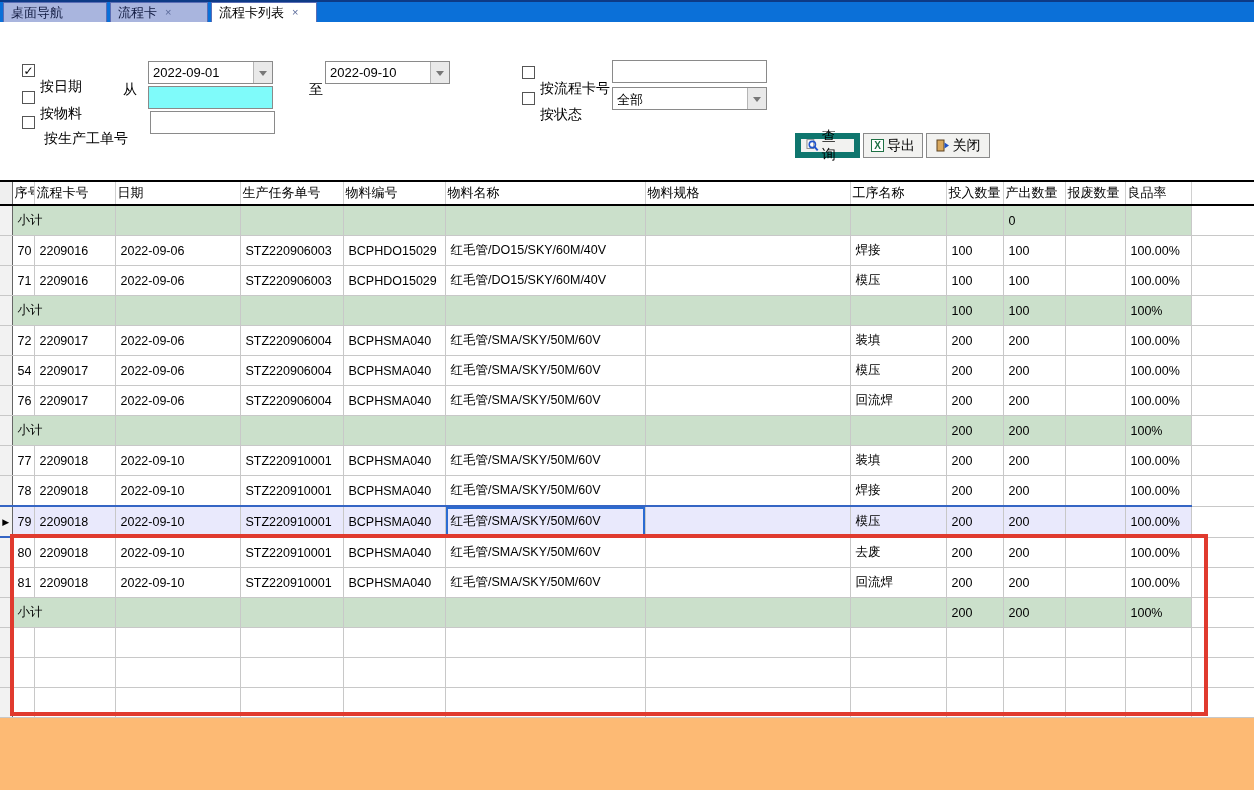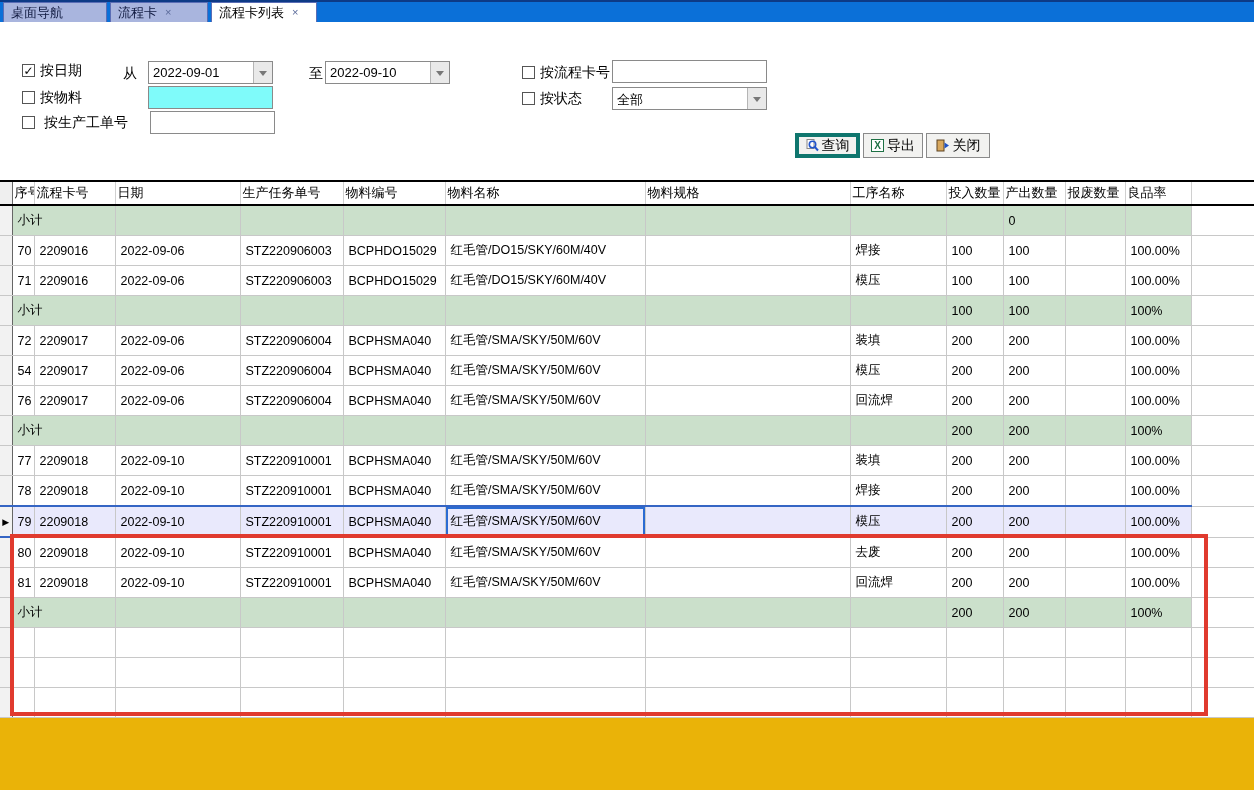--- a/index.html
+++ b/index.html
@@ -1,38 +1,38 @@
 <!DOCTYPE html>
 <html><head>
 <meta charset="utf-8">
 <style>
   html,body{margin:0;padding:0;background:#fff;}
   body{font-family:"Liberation Sans","DejaVu Sans",sans-serif;color:#000;}
-  .stage{position:relative;width:1254px;height:790px;overflow:hidden;background:#eab308;}
+  .stage{position:relative;width:1254px;height:790px;overflow:hidden;background:#fdba74;}
 
   
   .tabbar{position:absolute;left:0;top:0;width:1254px;height:22px;background:#0b70d8;border-top:2px solid #0d3a86;box-sizing:border-box;display:flex;align-items:flex-end;}
   .tab{height:19px;line-height:19px;font-size:13px;padding:0 7px;margin-left:3px;background:#a9b5de;border:1px solid #5a6db5;border-bottom:none;color:#101a40;display:flex;align-items:center;gap:8px;white-space:nowrap;}
   .tab.active{background:#ffffff;color:#000;}
   .tab .x{font-size:11px;color:#5a6a9a;line-height:11px;}
 
   
   .filters{position:absolute;left:0;top:22px;width:1254px;height:158px;background:#fff;}
-  .lbl{position:absolute;font-size:14px;white-space:nowrap;}
+  .lbl{position:absolute;font-size:14px;white-space:nowrap;margin-top:16px;}
   .cb{position:absolute;width:13px;height:13px;border:1px solid #555;background:#fff;font-size:12px;line-height:12px;text-align:center;color:#000;box-sizing:border-box;}
   .combo{position:absolute;height:23px;border:1px solid #8a8a8a;background:#fff;box-sizing:border-box;font-size:13px;}
   .combo .val{position:absolute;left:4px;top:3px;right:30px;overflow:hidden;white-space:nowrap;}
   .combo .arrowbtn{position:absolute;right:0;top:0;bottom:0;width:18px;background:#e9e9e9;border-left:1px solid #b5b5b5;}
   .combo .arrowbtn:after{content:"";position:absolute;left:5px;top:9px;border-left:4px solid transparent;border-right:4px solid transparent;border-top:5px solid #777;}
   .tbox{position:absolute;height:23px;border:1px solid #8a8a8a;background:#fff;box-sizing:border-box;font-size:13px;padding:0 4px;font-family:"Liberation Sans","DejaVu Sans",sans-serif;}
   .tbox.cyan{background:#7ffbfa;}
 
   
   .btn{position:absolute;height:25px;background:#f2f2f0;border:1px solid #8a8a8a;box-sizing:border-box;font-size:14px;display:flex;align-items:center;justify-content:center;gap:3px;padding:0 5px;}
-  .btn.primary{border:4px solid #0f766e;}
+  .btn.primary{border:6px solid #0f766e;}
   .xls{width:13px;height:13px;background:#fff;border:1px solid #1e7145;color:#1e7145;font-weight:bold;font-size:10px;line-height:12px;text-align:center;box-sizing:border-box;}
 
   
   .gridwrap{position:absolute;left:0;top:180px;width:1254px;height:610px;overflow:hidden;}
   table.grid{border-collapse:collapse;table-layout:fixed;width:1254px;border-top:2px solid #000;}
   .grid th{height:22px;font-weight:normal;font-size:13px;text-align:left;padding:0 2px;border-bottom:2px solid #000;border-right:1px solid #d0d0d0;background:#fff;white-space:nowrap;overflow:hidden;}
   .grid th.rowhdr{background:#efefef;border-right:1px solid #666;}
   .grid td{height:29px;font-size:12.5px;padding:0 5px;border-right:1px solid #c8c8c8;border-bottom:1px solid #c8c8c8;white-space:nowrap;overflow:hidden;background:#fff;}
   .grid td.rowhdr{background:#f2f2f2;border-right:1px solid #666;padding:0;text-align:center;font-size:9px;color:#000;}
   tr.subtotal td:not(.filler):not(.rowhdr){background:#cbe0cb;}

